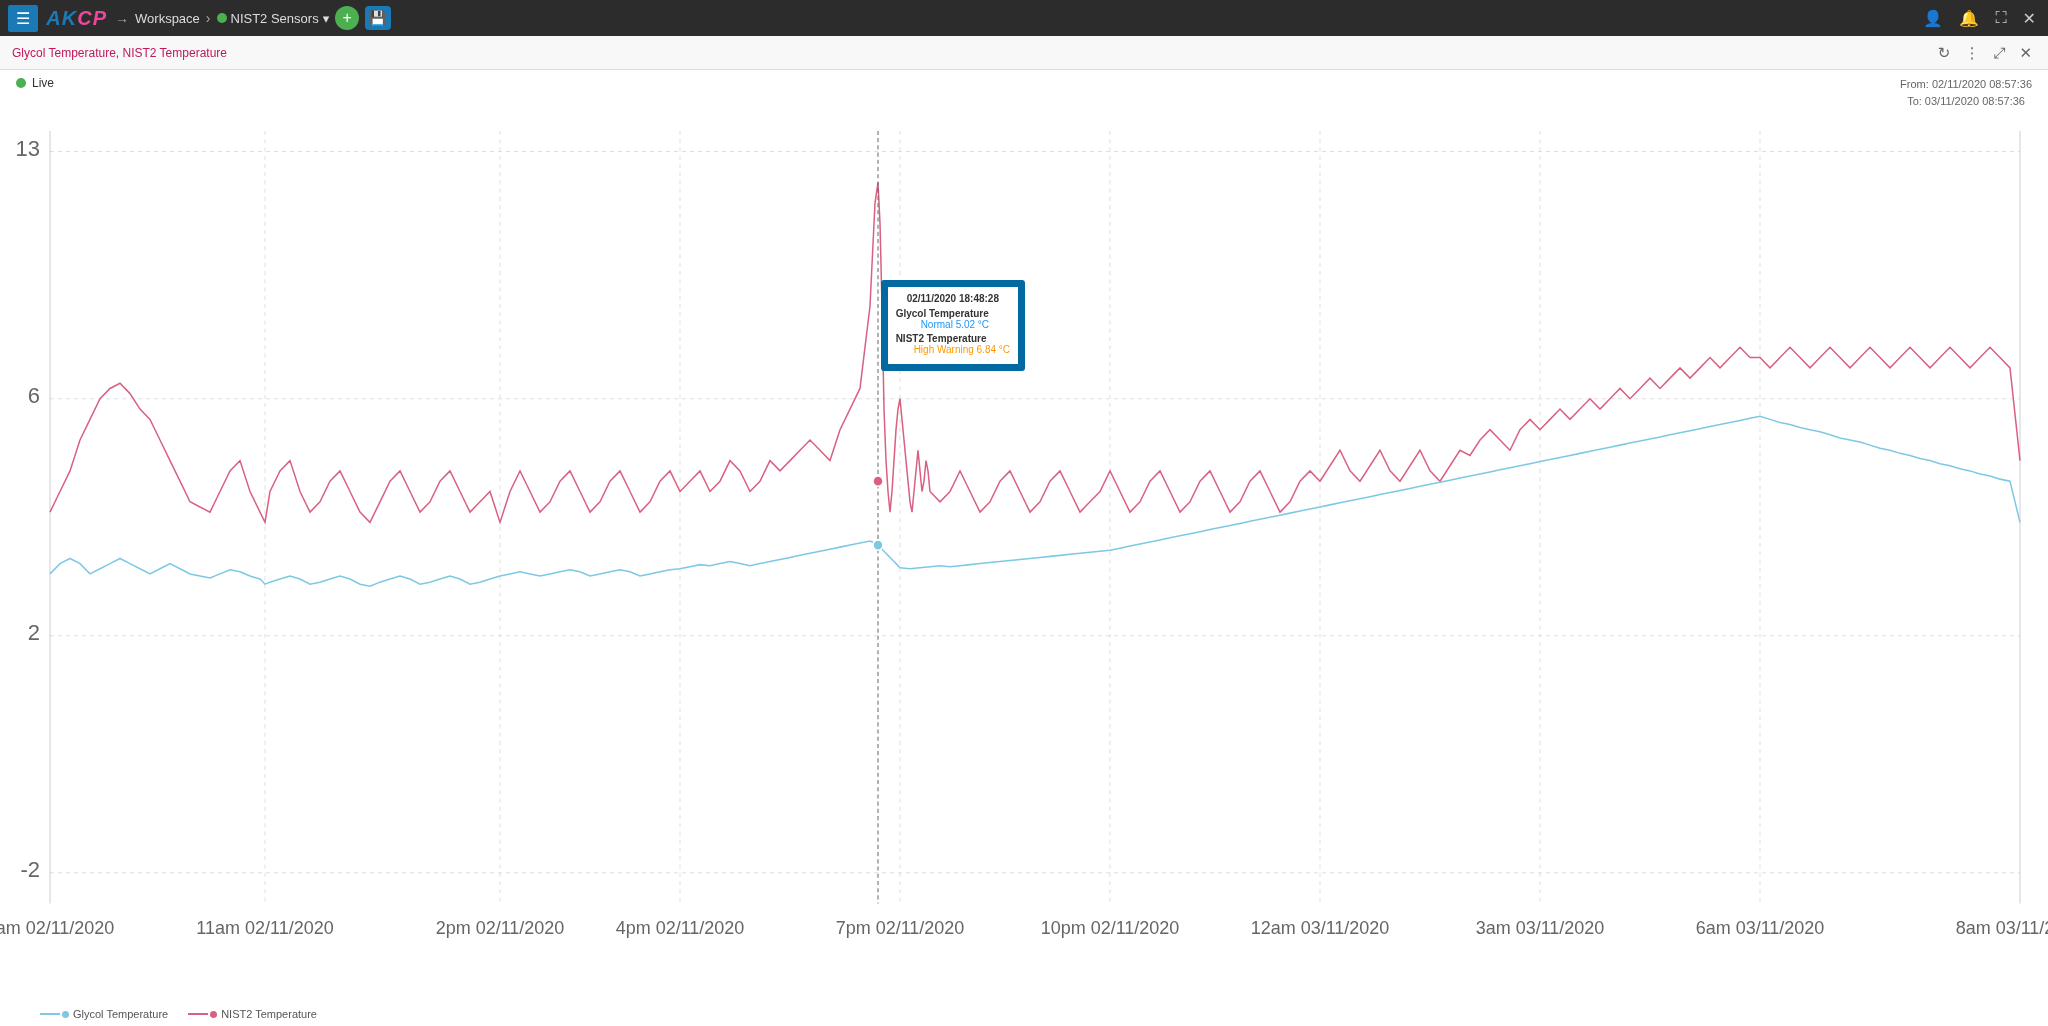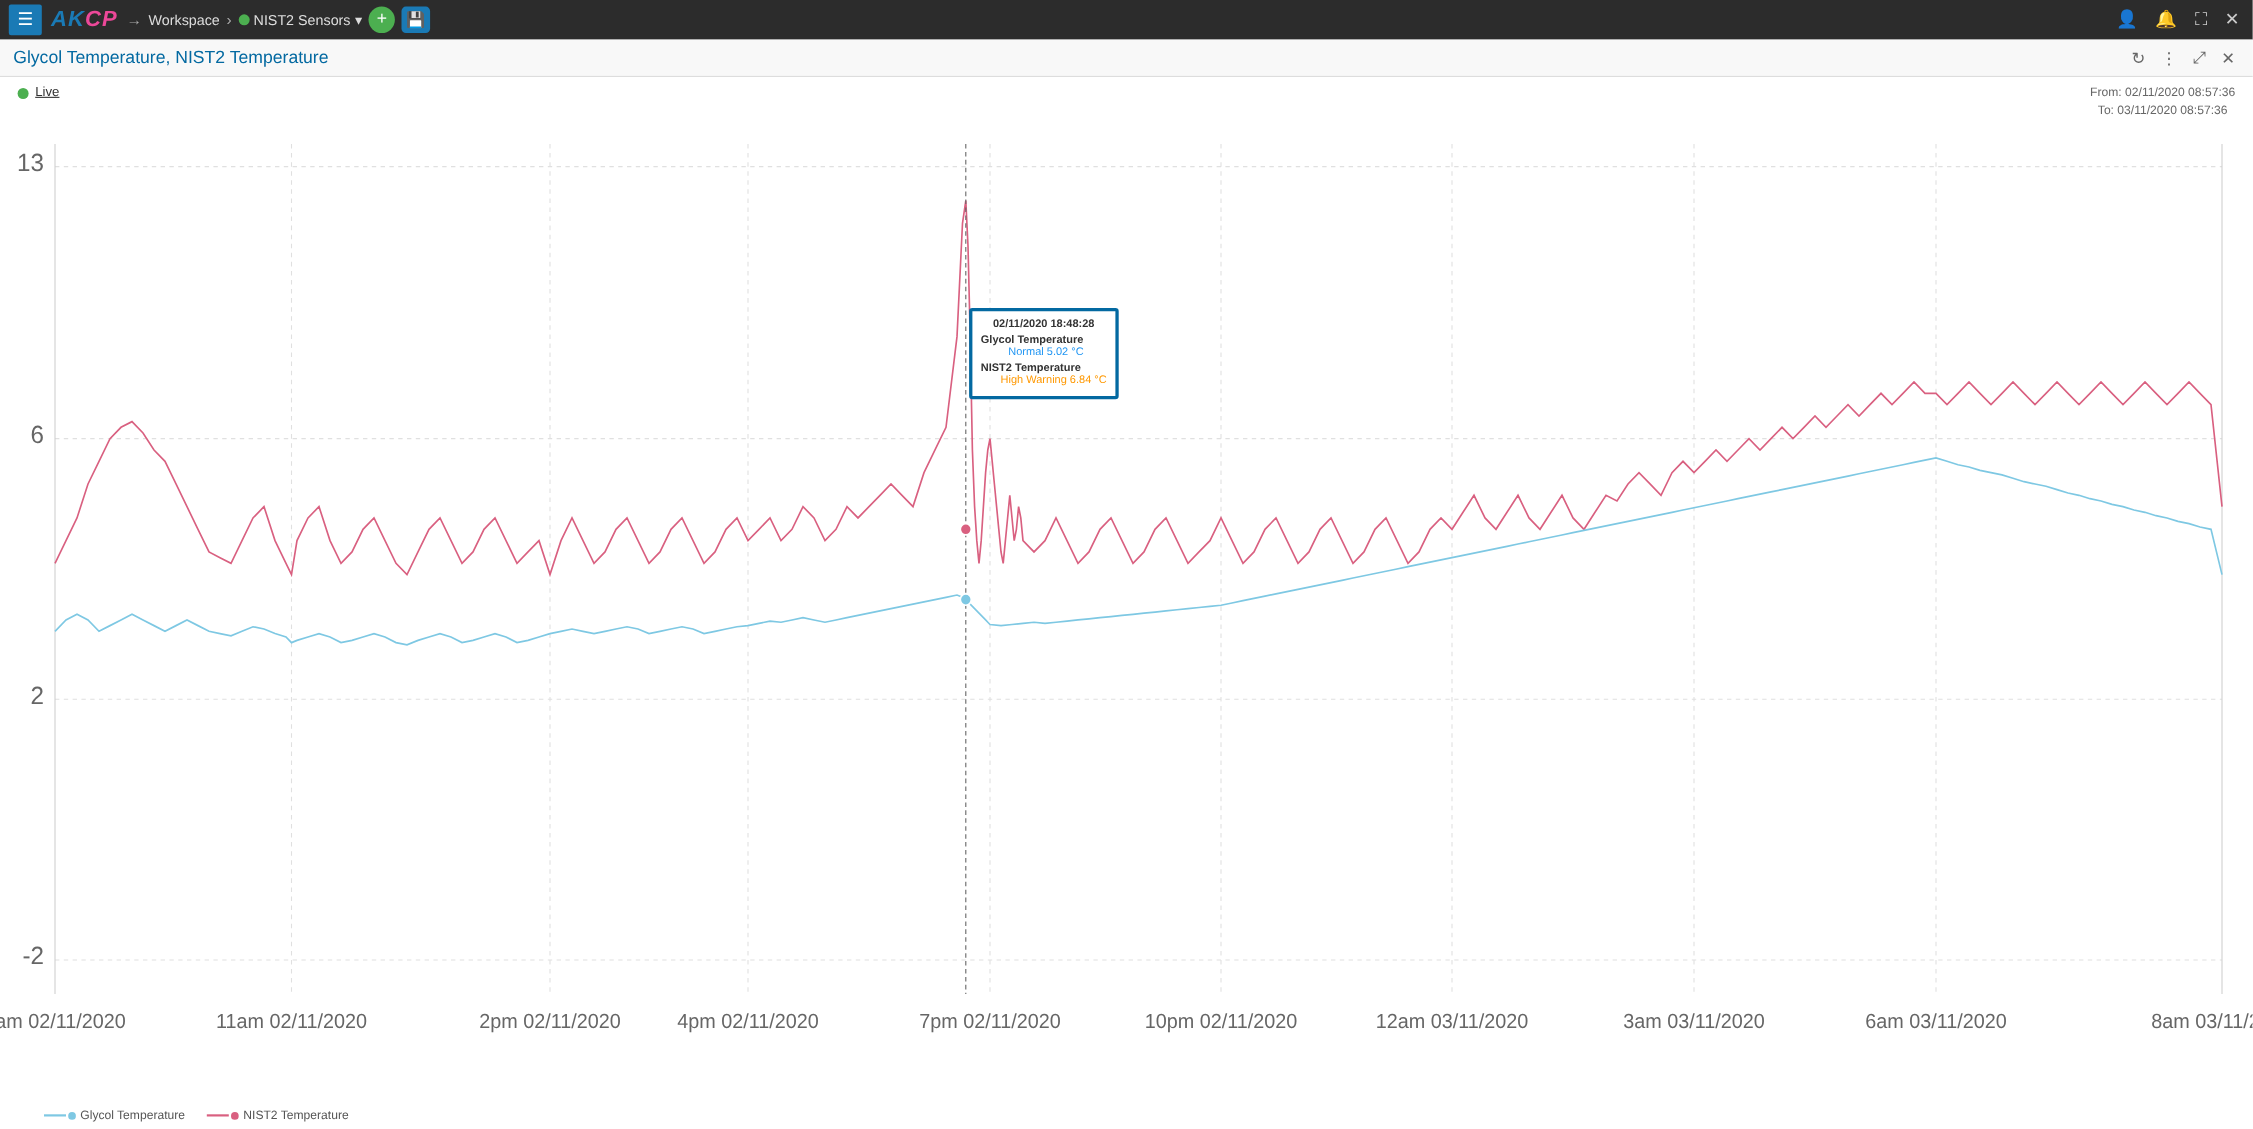--- a/index.html
+++ b/index.html
@@ -99,22 +99,22 @@
     .toolbar {
       display: flex;
       align-items: center;
       background: #f8f8f8;
       border-bottom: 1px solid #ddd;
       height: 34px;
       padding: 0 12px;
       gap: 8px;
     }
     .toolbar-title {
-      font-size: 16px;
-      color: #0369a1;
+      font-size: 12px;
+      color: #be185d;
       flex: 1;
     }
     .toolbar-actions {
       display: flex;
       gap: 6px;
     }
     .toolbar-icon-btn {
       background: transparent;
       border: none;
       color: #666;
@@ -129,24 +129,23 @@
       background: #fff;
       width: 100%;
       height: calc(100vh - 70px);
       overflow: hidden;
     }
     .chart-header {
       position: absolute;
       top: 6px;
       left: 16px;
       display: flex;
-      align-items: flex-end;
+      align-items: center;
       gap: 6px;
       z-index: 10;
-      text-decoration: underline;
     }
     .live-dot { width: 10px; height: 10px; background: #4caf50; border-radius: 50%; display: inline-block; }
     .live-label { font-size: 12px; color: #333; }
     .date-range {
       position: absolute;
       top: 6px;
       right: 16px;
       font-size: 11px;
       color: #666;
       text-align: center;
@@ -190,21 +189,21 @@
       width: 7px;
       height: 7px;
       border-radius: 50%;
       display: inline-block;
     }
 
     
     .tooltip-box {
       position: absolute;
       background: rgba(255,255,255,0.95);
-      border: 3px solid #0369a1;
+      border: 7px solid #0369a1;
       border-radius: 3px;
       padding: 6px 8px;
       font-size: 11px;
       pointer-events: none;
       z-index: 20;
       min-width: 130px;
     }
     .tooltip-time {
       color: #333;
       font-weight: bold;

